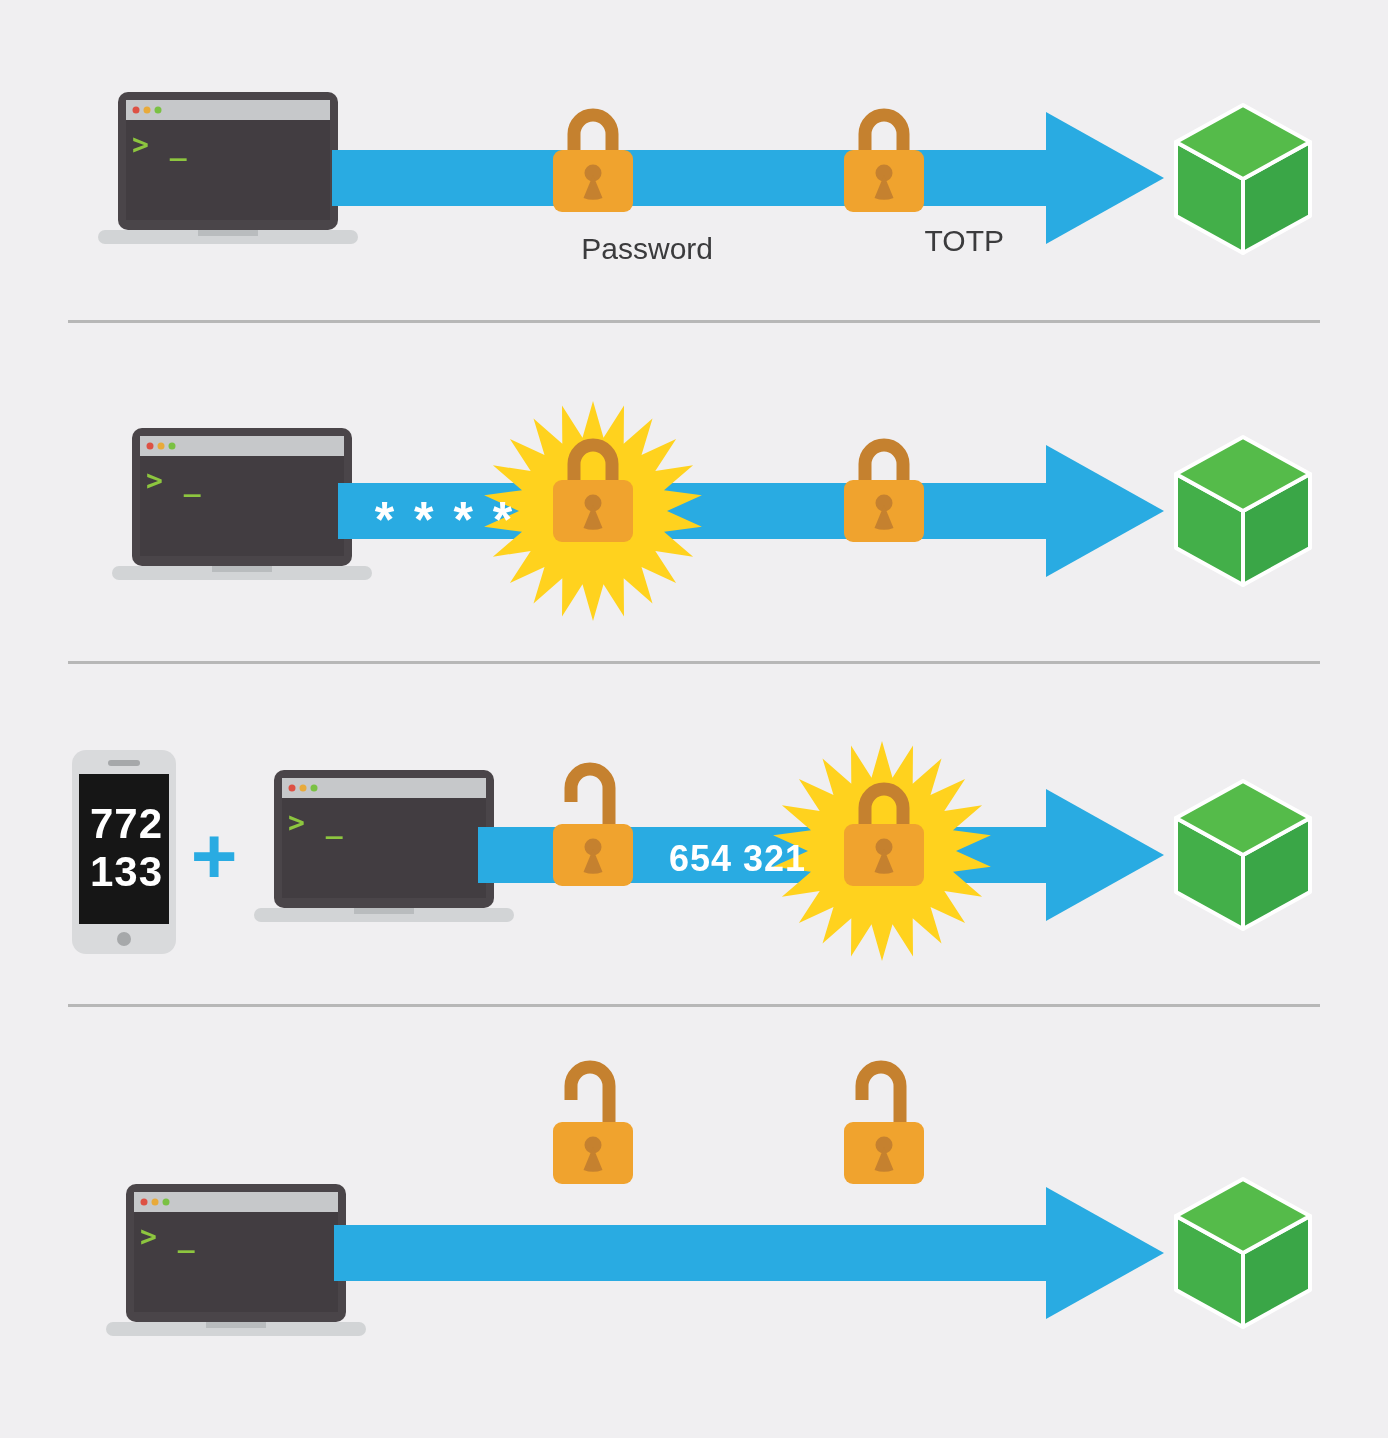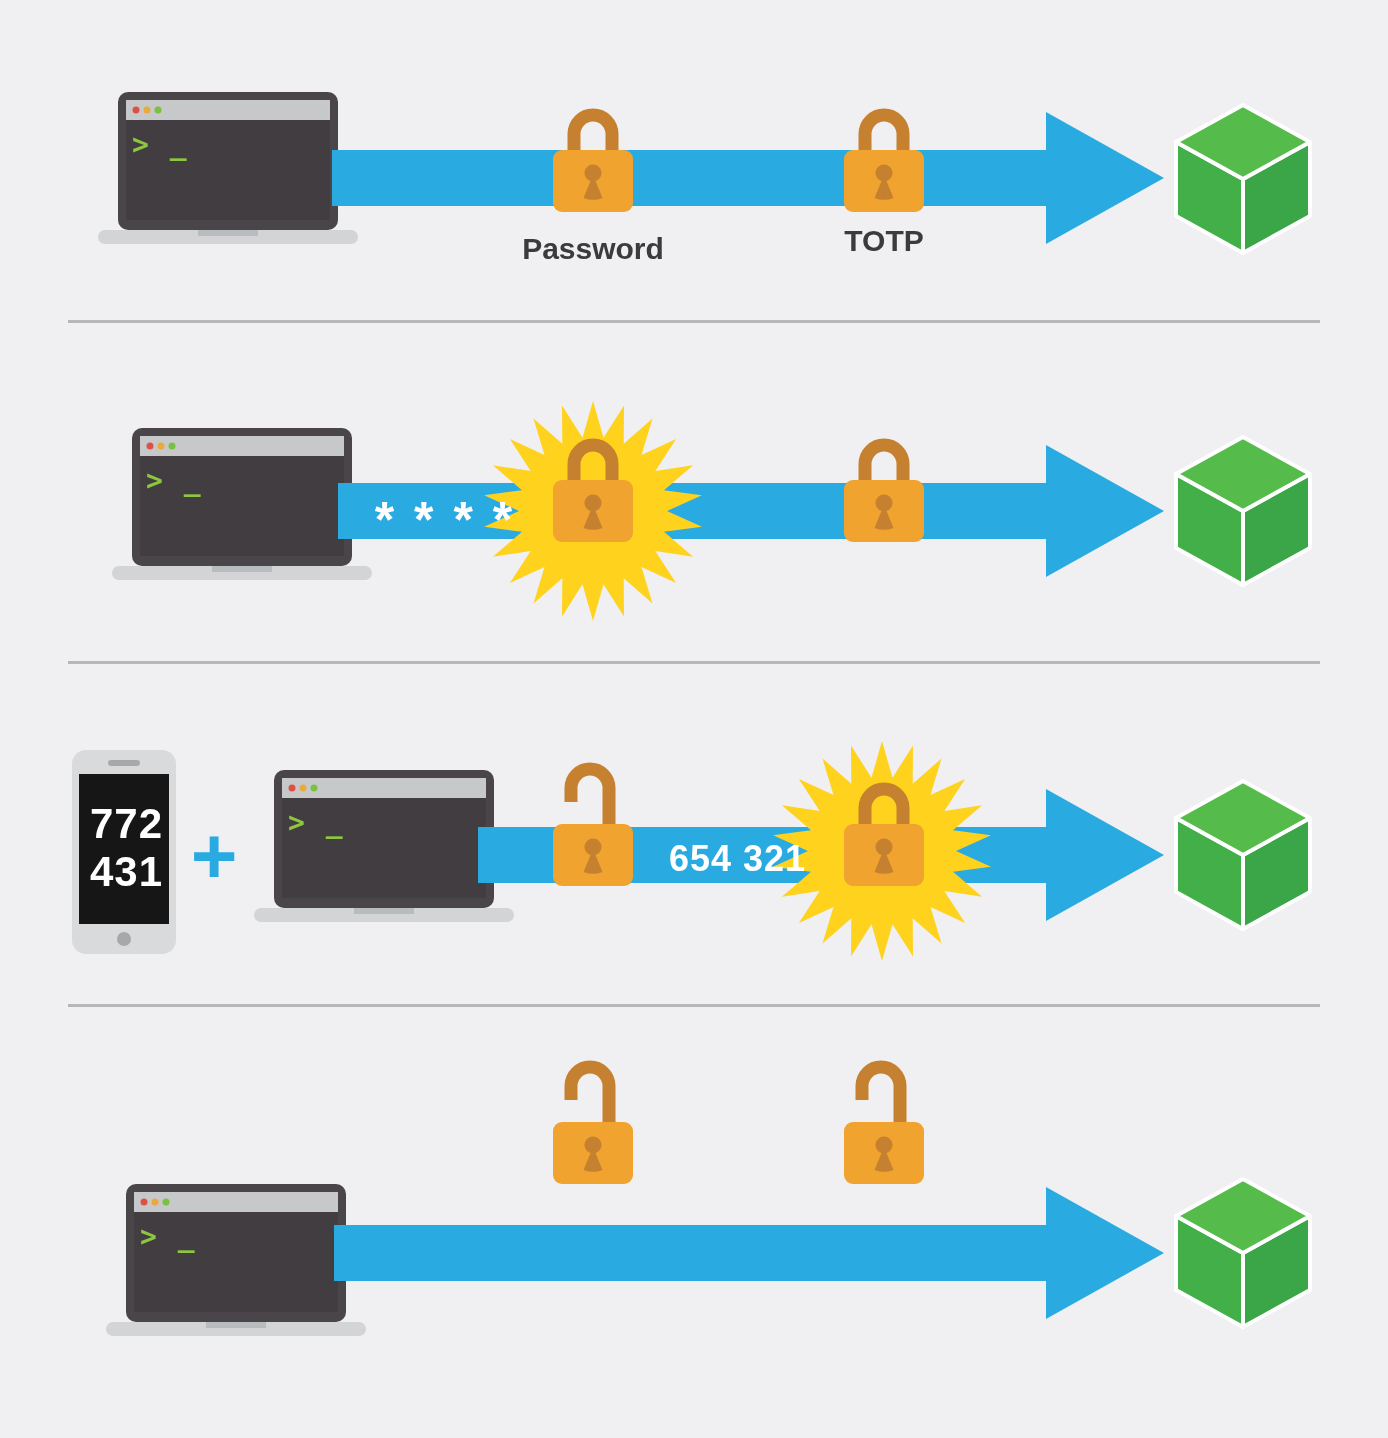--- a/index.html
+++ b/index.html
@@ -8,21 +8,21 @@
           background:var(--background,#f0eff1)}
   .abs{position:absolute}
   .arrow{position:absolute;height:56px;background:var(--arrow_blue,#29abe2)}
   .arrow::after{content:"";position:absolute;left:100%;top:50%;transform:translateY(-50%);
           width:0;height:0;border-top:66px solid transparent;border-bottom:66px solid transparent;
           border-left:118px solid var(--arrow_blue,#29abe2)}
   .arrow-text{position:absolute;display:flex;align-items:center;justify-content:center;
           color:var(--arrow_text_white,#fff);font-weight:bold;z-index:3}
   .asterisks{font-size:50px;letter-spacing:3px;transform:translateY(9px)}
   .code{font-size:36px;letter-spacing:1px}
-  .label{position:absolute;text-align:center;font-weight:bold;font-size:30px;
+  .label{position:absolute;text-align:right;font-weight:normal;font-size:30px;
           color:var(--label_text,#3b3b3d)}
   .prompt{position:absolute;font-family:"DejaVu Sans Mono",monospace;font-weight:bold;
           font-size:28px;letter-spacing:2px;color:var(--terminal_green,#8dc63f);z-index:2}
   .phone-code{position:absolute;color:#fff;font-weight:bold;font-size:42px;line-height:48px;
           letter-spacing:1px;z-index:2}
   .phone-code span{display:block}
   .plus{position:absolute;color:var(--arrow_blue,#29abe2);font-weight:bold;font-size:80px;
           line-height:80px;text-align:center}
   .divider{position:absolute;height:3px;background:var(--divider_gray,#b7b7b7)}
   .lock{z-index:2}
@@ -129,21 +129,21 @@
       </svg>
   </div>
   <div class="divider" style="left:68px;top:661px;width:1252px"></div>
 
   <div>
     <svg class="abs" style="left:72px;top:750px" width="104" height="204">
         <use href="#sym-phone"></use>
       </svg>
     <div class="phone-code" style="left:90px;top:800px">
       <span>772</span>
-      <span>431</span>
+      <span>133</span>
     </div>
     <div class="plus" style="left:186px;top:816px;width:56px">+</div>
     <svg class="abs" style="left:254px;top:770px" width="260" height="158">
         <use href="#sym-laptop"></use>
       </svg>
     <span class="prompt" style="left:288px;top:806px">&gt; _</span>
     <div class="arrow" style="left:478px;top:827px;width:568px"></div>
     <svg class="abs lock" style="left:547px;top:758px" width="92" height="132">
         <use href="#sym-lock-open"></use>
       </svg>

